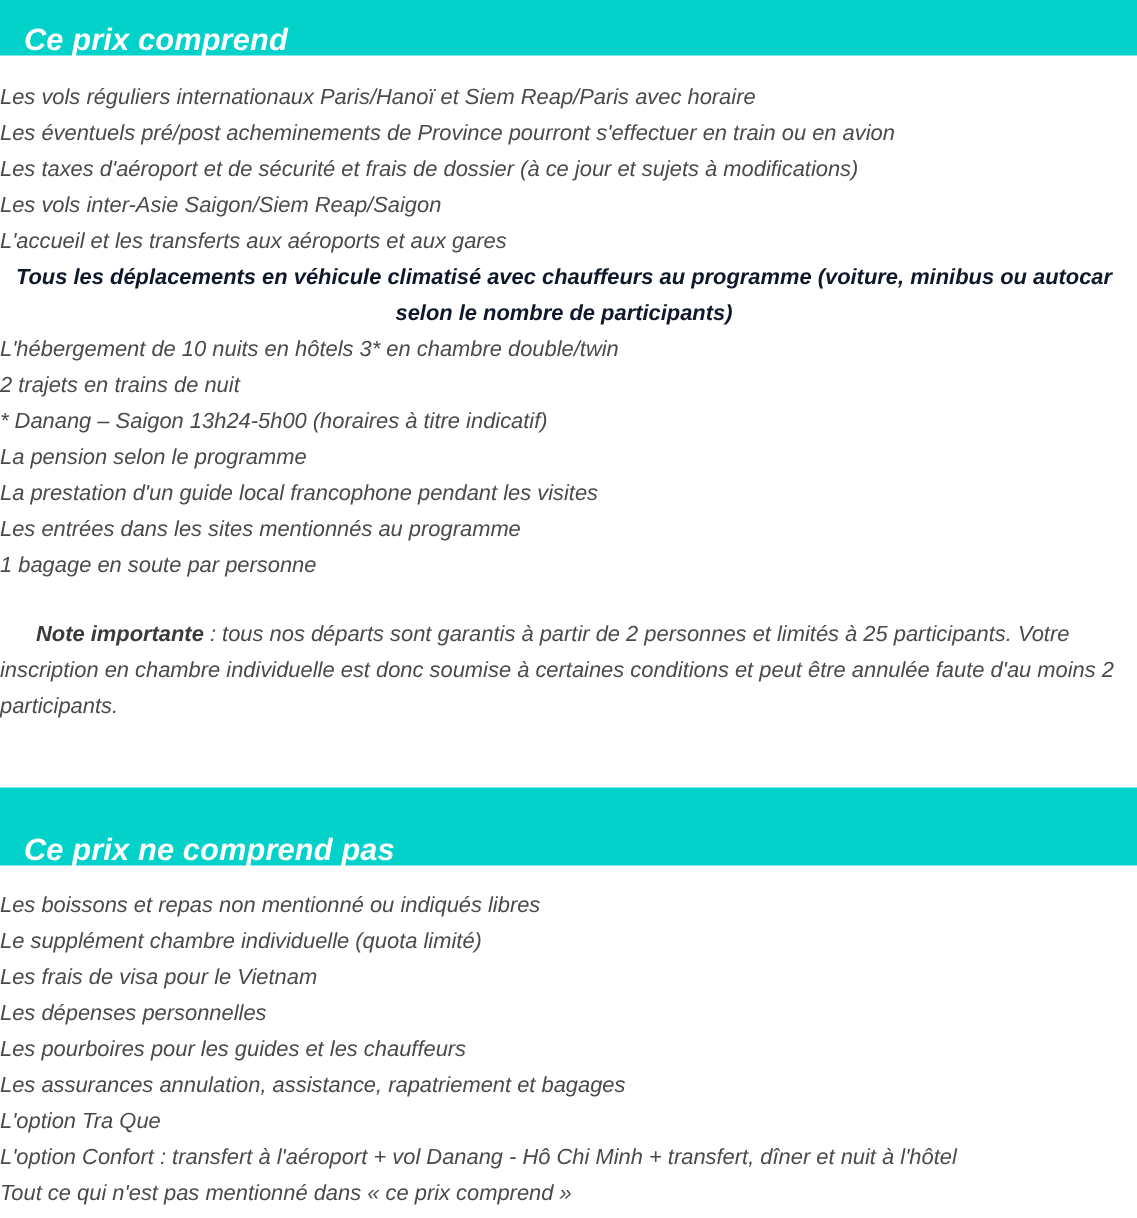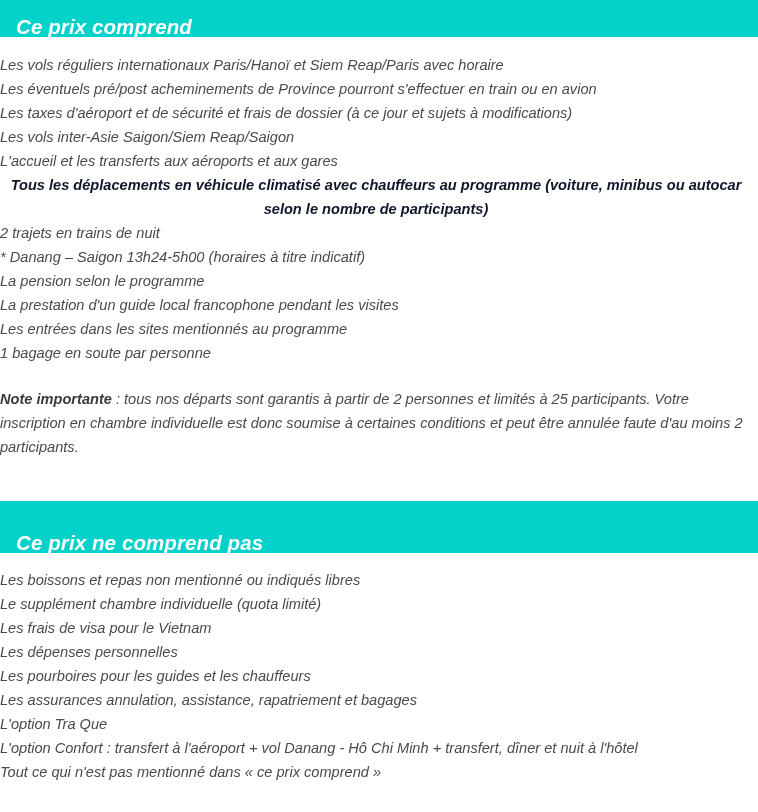--- a/index.html
+++ b/index.html
@@ -62,20 +62,21 @@
   .note-block {
     color: #4a4a4a;
     font-style: italic;
     font-size: 14.6px;
     line-height: 24px;
     width: 752px;
   }
   .note-block b {
     font-weight: bold;
     color: #3a3a3a;
+    padding-left: 24px;
   }
   .spacer-first-body { height: 16px; }
   .spacer-before-note { height: 22px; }
   .spacer-after-note { height: 42px; }
   .spacer-second-body { height: 15px; }
 </style>
 </head>
 <body>
 
 <div class="page">
@@ -85,20 +86,21 @@
       <span class="title">Ce prix comprend</span>
     </div>
     <div class="spacer-first-body"></div>
     <div class="section-body">
       <div class="item-line">Les vols réguliers internationaux Paris/Hanoï et Siem Reap/Paris avec horaire</div>
       <div class="item-line">Les éventuels pré/post acheminements de Province pourront s'effectuer en train ou en avion</div>
       <div class="item-line">Les taxes d'aéroport et de sécurité et frais de dossier (à ce jour et sujets à modifications)</div>
       <div class="item-line">Les vols inter-Asie Saigon/Siem Reap/Saigon</div>
       <div class="item-line">L'accueil et les transferts aux aéroports et aux gares</div>
       <div class="item-line wrap bold">Tous les déplacements en véhicule climatisé avec chauffeurs au programme (voiture, minibus ou autocar selon le nombre de participants)</div>
+      <div class="item-line">L'hébergement de 10 nuits en hôtels 3* en chambre double/twin</div>
       <div class="item-line">2 trajets en trains de nuit</div>
       <div class="item-line">* Danang – Saigon 13h24-5h00 (horaires à titre indicatif)</div>
       <div class="item-line">La pension selon le programme</div>
       <div class="item-line">La prestation d'un guide local francophone pendant les visites</div>
       <div class="item-line">Les entrées dans les sites mentionnés au programme</div>
       <div class="item-line">1 bagage en soute par personne</div>
     </div>
     <div class="spacer-before-note"></div>
     <div class="note-block"><b>Note importante</b><span> : tous nos départs sont garantis à partir de 2 personnes et limités à 25 participants. Votre inscription en chambre individuelle est donc soumise à certaines conditions et peut être annulée faute d'au moins 2 participants.</span></div>
   </div>

